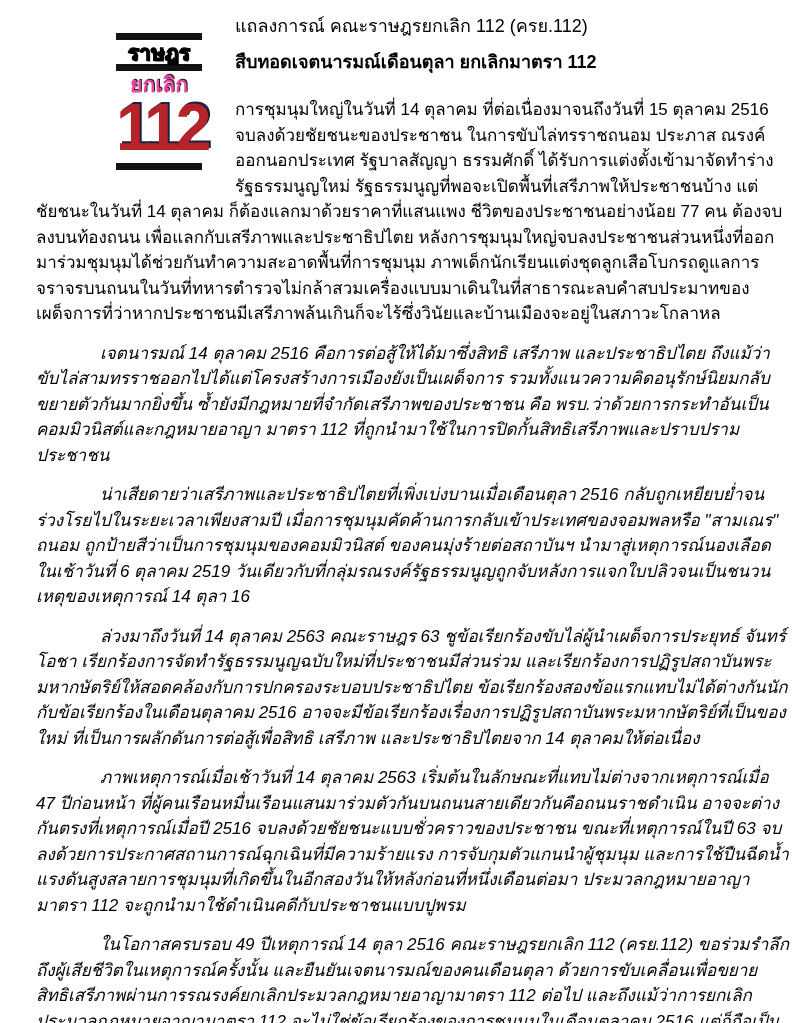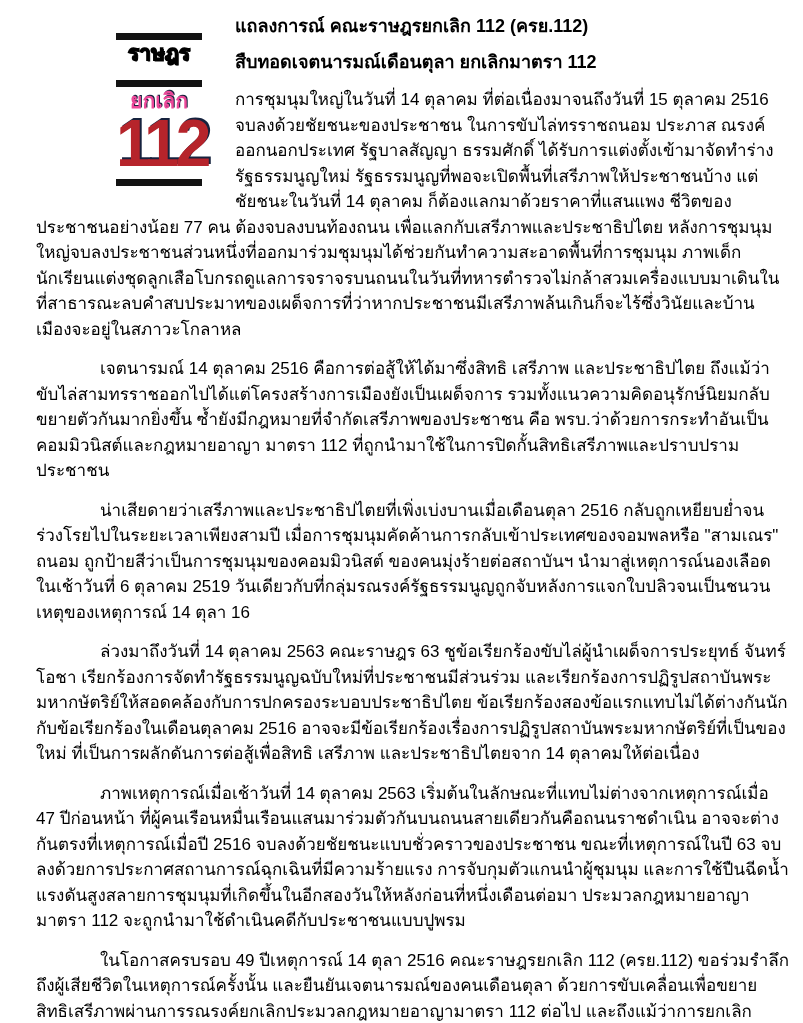--- a/index.html
+++ b/index.html
@@ -23,21 +23,21 @@
     text-align: center;
   }
   .logo .bar { height: 7px; background: #131313; }
   .logo-name {
     font-weight: bold;
     font-size: 21px;
     line-height: 1.1;
     color: #c9c9c9;
     -webkit-text-stroke: 1.2px #000000;
     text-shadow: 1px 1px 0 #000000;
-    padding: 1px 0 16px 0;
+    padding: 1px 0 0 0;
   }
   .logo-cancel {
     font-weight: bold;
     font-size: 21px;
     line-height: 1.05;
     color: #ec4899;
     text-shadow: 1px -1px 0 #16223e;
     padding: 3px 0 0 0;
   }
   .logo-num {
@@ -45,30 +45,30 @@
     font-size: 64px;
     line-height: 0.92;
     letter-spacing: -4px;
     color: #b6242b;
     text-shadow: 2px -2px 0 #16223e;
     padding: 2px 0 6px 0;
     transform: scaleY(1.04);
   }
 
   
-  .title   { font-weight: bold; font-size: 18px; line-height: 25px; margin: 2px 0 11px 0; }
-  .subtitle{ font-weight: bold; font-size: 18px; line-height: 25px; margin: 0 0 12px 0; }
+  .title   { font-weight: normal; font-size: 18px; line-height: 25px; margin: 2px 0 11px 0; }
+  .subtitle{ font-weight: bold; font-size: 18px; line-height: 25px; margin: 0 0 22px 0; }
 
   
   p.body-par {
     font-size: 17px;
     line-height: 1.5;
     margin: 4px 0 14px 0;
   }
-  p.indent { text-indent: 64px; }
+  p.indent { text-indent: 64px; font-style: italic; }
 </style>
 </head>
 <body>
 
 <div class="page">
 
   <div class="logo">
     <div class="bar"></div>
     <div class="logo-name">ราษฎร</div>
     <div class="bar"></div>

